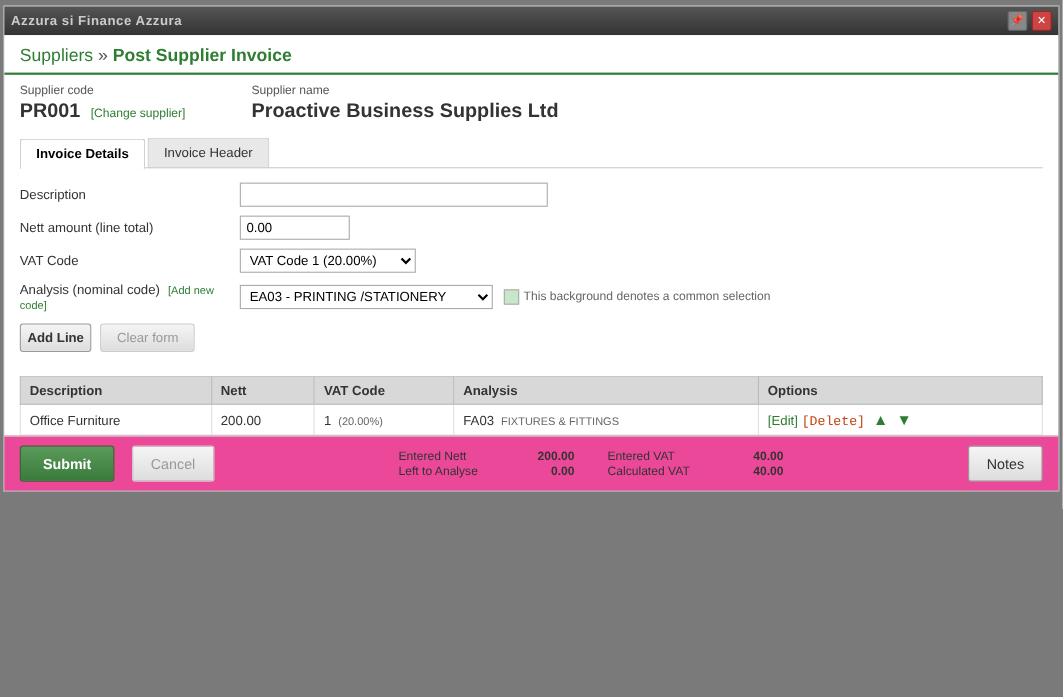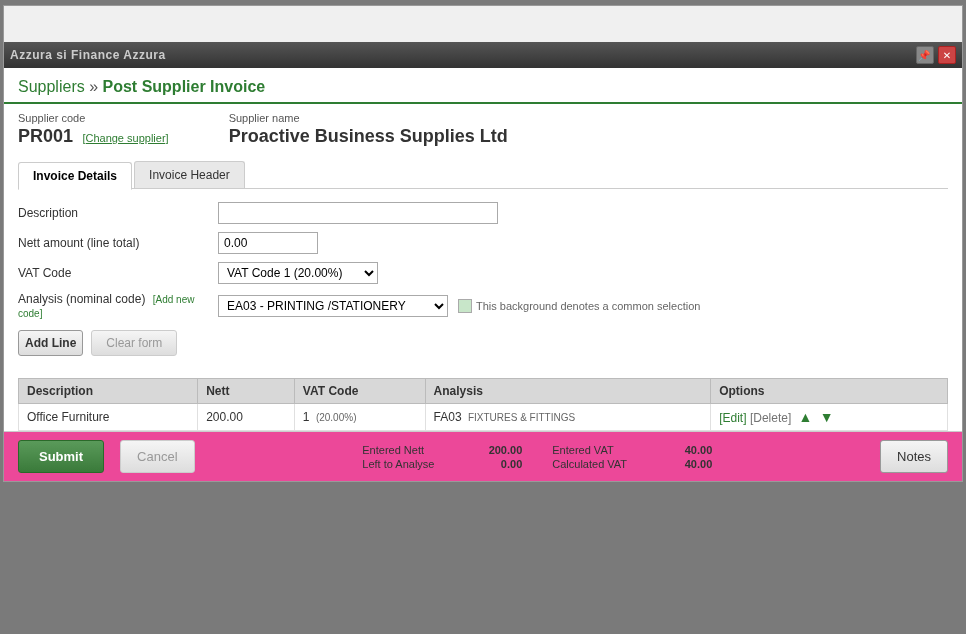--- a/index.html
+++ b/index.html
@@ -1,36 +1,36 @@
 <!DOCTYPE html>
 <html><head>
   <meta charset="utf-8">
   <style>
     * { box-sizing: border-box; margin: 0; padding: 0; }
     body { font-family: Arial, sans-serif; font-size: 12px; background: #7a7a7a; width: 966px; height: 634px; overflow: hidden; }
 
     .window-outer { width: 960px; margin: 5px auto; background: #f0f0f0; border: 1px solid #999; }
 
-    .titlebar { background: linear-gradient(to bottom, #555, #333); color: #fff; padding: 4px 6px; display: flex; align-items: center; justify-content: space-between; height: 26px; margin-top: 36px; }
+    .titlebar { background: linear-gradient(to bottom, #555, #333); color: #fff; padding: 4px 6px; display: flex; align-items: center; justify-content: space-between; height: 26px; }
     .titlebar-title { font-size: 12px; font-weight: bold; color: #ccc; letter-spacing: 0.5px; }
     .titlebar-controls { display: flex; gap: 4px; align-items: center; }
     .titlebar-pin { width: 18px; height: 18px; background: #888; border: 1px solid #666; border-radius: 2px; display: flex; align-items: center; justify-content: center; cursor: pointer; color: #ccc; font-size: 10px; }
     .titlebar-close { width: 18px; height: 18px; background: #c44; border: 1px solid #a22; border-radius: 2px; display: flex; align-items: center; justify-content: center; cursor: pointer; color: #fff; font-size: 10px; }
 
     .main-content { background: #fff; padding: 0; }
 
     .breadcrumb-area { padding: 10px 14px 6px 14px; border-bottom: 2px solid #2e7d32; }
     .breadcrumb { font-size: 16px; color: #555; }
     .breadcrumb a { color: #2e7d32; text-decoration: none; }
     .breadcrumb .current { color: #2e7d32; font-weight: bold; }
 
     .supplier-info { padding: 8px 14px; display: flex; align-items: flex-start; gap: 60px; }
     .supplier-code-block label { font-size: 11px; color: #555; display: block; margin-bottom: 2px; }
     .supplier-code-block .code { font-size: 18px; font-weight: bold; color: #333; }
-    .supplier-code-block .change-link { font-size: 11px; color: #2e7d32; cursor: pointer; margin-left: 6px; text-decoration: underline; }
+    .supplier-code-block .change-link { font-size: 11px; color: #2e7d32; cursor: pointer; margin-left: 6px; }
     .supplier-name-block label { font-size: 11px; color: #555; display: block; margin-bottom: 2px; }
     .supplier-name-block .name { font-size: 18px; font-weight: bold; color: #333; }
 
     .tabs-row { padding: 6px 14px 0 14px; display: flex; gap: 0; }
     .tab { padding: 6px 14px; border: 1px solid #ccc; border-bottom: none; cursor: pointer; background: #e8e8e8; font-size: 12px; color: #333; border-radius: 3px 3px 0 0; margin-right: 2px; }
     .tab.active { background: #fff; border-bottom: 1px solid #fff; font-weight: bold; color: #000; position: relative; bottom: -1px; z-index: 2; }
     .tab-divider { border-bottom: 1px solid #ccc; margin: 0 14px; position: relative; top: -1px; }
 
     .form-area { padding: 12px 14px; }
     .form-row { display: flex; align-items: center; margin-bottom: 8px; }
@@ -51,21 +51,21 @@
 
     .table-area { margin: 0 14px; }
     .data-table { width: 100%; border-collapse: collapse; }
     .data-table thead tr { background: #d8d8d8; }
     .data-table thead th { padding: 5px 8px; text-align: left; font-size: 12px; font-weight: bold; color: #333; border: 1px solid #bbb; }
     .data-table tbody tr { background: #fff; }
     .data-table tbody tr:nth-child(even) { background: #f8f8f8; }
     .data-table tbody td { padding: 5px 8px; font-size: 12px; color: #333; border: 1px solid #e0e0e0; border-top: none; border-bottom: 1px solid #e0e0e0; }
     .analysis-sub { font-size: 10px; color: #666; margin-left: 3px; }
     .link-edit { color: #2e7d32; cursor: pointer; text-decoration: none; }
-    .link-delete { color: #737373; cursor: pointer; text-decoration: none; }
+    .link-delete { color: #c2410c; cursor: pointer; text-decoration: none; font-family: Liberation Mono, monospace; }
     .arrow-btn { display: inline-block; cursor: pointer; margin-left: 4px; }
     .arrow-up { color: #2e7d32; font-size: 14px; }
     .arrow-down { color: #2e7d32; font-size: 14px; }
 
     .footer { background: #ec4899; border-top: 1px solid #ccc; padding: 8px 14px; display: flex; align-items: center; gap: 16px; }
     .btn-submit { background: linear-gradient(to bottom, #5a9a5a, #3a7a3a); border: 1px solid #2a6a2a; color: #fff; padding: 8px 20px; font-size: 13px; font-weight: bold; cursor: pointer; border-radius: 3px; }
     .btn-cancel { background: linear-gradient(to bottom, #f5f5f5, #ddd); border: 1px solid #ccc; color: #999; padding: 8px 16px; font-size: 13px; cursor: pointer; border-radius: 3px; }
     .footer-stats { display: flex; gap: 30px; flex: 1; justify-content: center; }
     .stat-group { display: flex; flex-direction: column; gap: 2px; }
     .stat-row { display: flex; gap: 10px; align-items: flex-start; }

